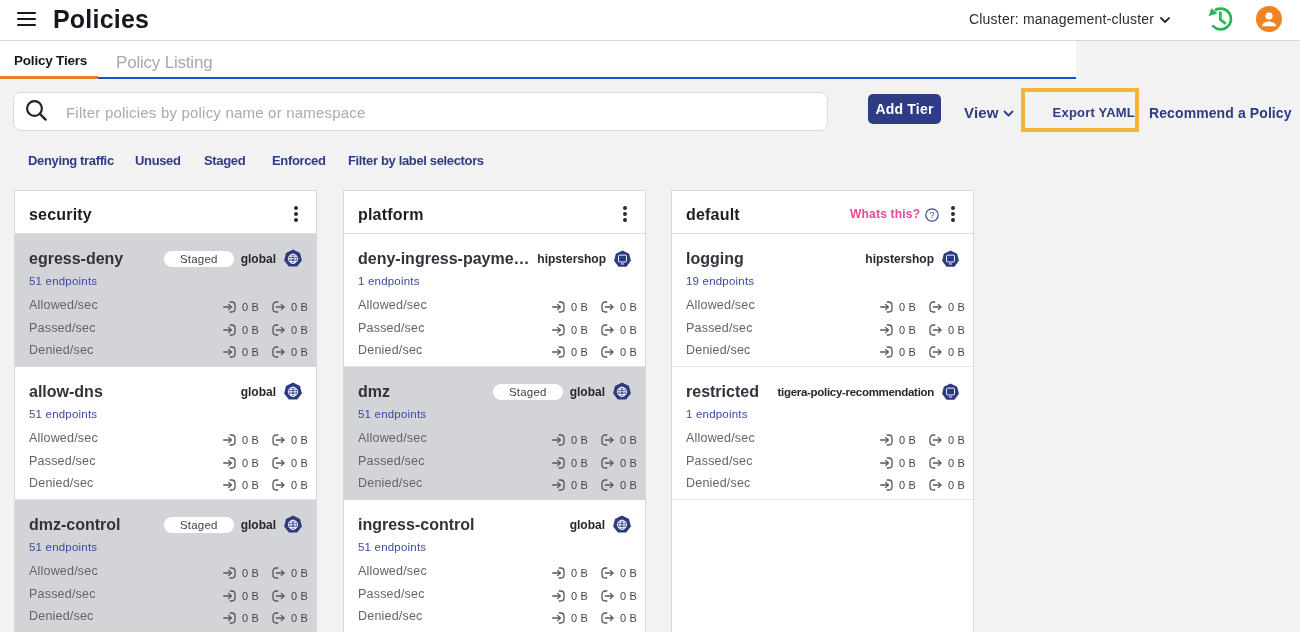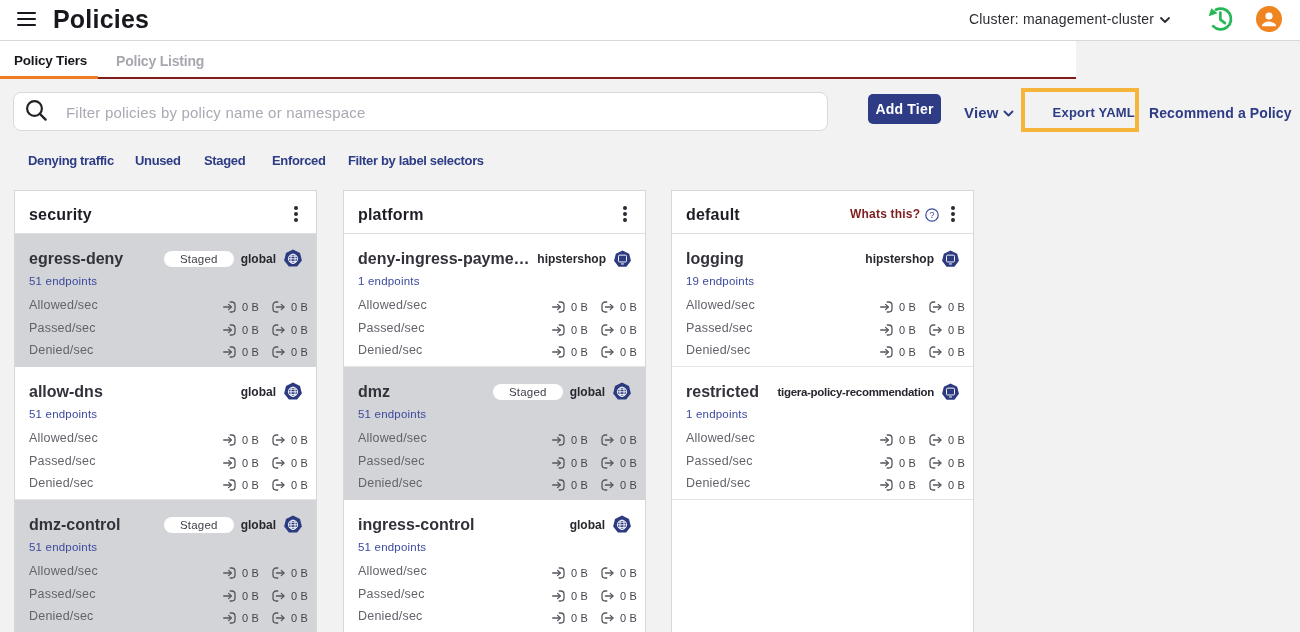--- a/index.html
+++ b/index.html
@@ -4,23 +4,23 @@
 <style>
 * { margin:0; padding:0; box-sizing:border-box; }
 html,body { width:1300px; height:632px; overflow:hidden; }
 body { font-family:"Liberation Sans", sans-serif; background:#f2f2f2; position:relative; }
 .topbar { position:absolute; left:0; top:0; width:1300px; height:41px; background:#fff; border-bottom:1px solid #d8d8d8; }
 .burger { position:absolute; left:16.5px; top:12px; width:19.5px; height:15px; }
 .burger div { height:2.2px; background:#17171e; border-radius:1px; margin-bottom:3.8px; }
 .h1 { position:absolute; left:53px; top:5px; font-size:25px; font-weight:700; color:#17171e; letter-spacing:0.2px; }
 .cluster { position:absolute; left:969px; top:11px; font-size:14px; color:#2b2b33; letter-spacing:0.2px; }
 .chev { position:absolute; top:16px; }
-.tabs { position:absolute; left:0; top:41px; width:1076px; height:38px; background:#fff; border-bottom:2px solid #7f1d1d; }
+.tabs { position:absolute; left:0; top:41px; width:1076px; height:38px; background:#fff; border-bottom:2px solid #1d4ed8; }
 .tab1 { position:absolute; left:14px; top:12px; font-size:13.5px; font-weight:700; color:#16161d; letter-spacing:-0.2px;}
-.tab2 { position:absolute; left:116px; top:12px; font-size:14px; font-weight:700; color:#a7a7b0; letter-spacing:-0.2px;}
+.tab2 { position:absolute; left:116px; top:12px; font-size:17px; font-weight:400; color:#a7a7b0; letter-spacing:-0.2px;}
 .tabline { position:absolute; left:0; top:35px; width:98px; height:3px; background:#ef7b23; }
 .search { position:absolute; left:13px; top:92px; width:815px; height:39px; background:#fff; border:1px solid #dadada; border-radius:8px;padding-left:16px; }
 .search .ph { position:absolute; left:52px; top:11px; font-size:15px; color:#a9a9b4; letter-spacing:0.2px; }
 .search svg { position:absolute; left:11px; top:6px; }
 .btn-add { position:absolute; left:868px; top:94px; width:73px; height:30px; background:#2d3c85; color:#fff; font-size:14px; font-weight:700; border-radius:5px; text-align:center; line-height:30px; letter-spacing:0.2px; }
 .view { position:absolute; left:964px; top:104px; font-size:15px; font-weight:700; color:#2d3c85; letter-spacing:0.2px; }
 .goldbox { position:absolute; left:1021px; top:88px; width:118px; height:44px; border:4px solid #f5b53a; }
 .goldbox span { position:absolute; left:0; right:0; top:12.5px; text-align:right; font-size:13px; font-weight:700; color:#2d3c85; letter-spacing:0.2px; }
 .recommend { position:absolute; left:1149px; top:105px; font-size:14px; font-weight:700; color:#2d3c85; letter-spacing:0.1px; white-space:nowrap; }
 .filters { position:absolute; left:0; top:153px; height:16px; font-size:13px; font-weight:700; color:#2d3c85; }
@@ -38,21 +38,21 @@
 .smns { font-size:11.5px !important; letter-spacing:-0.3px !important; }
 .ns { font-size:12px; font-weight:700; color:#27272f; letter-spacing:0px; }
 .ep { position:absolute; left:14px; top:40.5px; font-size:11.5px; color:#3c4a9e; letter-spacing:0.2px; }
 .mrow { position:absolute; left:0; width:100%; height:22px; }
 .mrow .lbl { position:absolute; left:14px; top:3px; font-size:12.5px; color:#63636b; letter-spacing:0.2px; }
 .mrow .g1 { position:absolute; left:208px; top:2px; }
 .mrow .g2 { position:absolute; left:257px; top:2px; }
 .mrow svg { vertical-align:-2px; }
 .val { font-size:11px; color:#45454d; margin-left:6px; letter-spacing:0.2px; }
 .r1 { top:61px; } .r2 { top:83.5px; } .r3 { top:106px; }
-.whats { position:absolute; left:178px; top:16px; font-size:12px; font-weight:700; color:#7f1d1d; letter-spacing:0.2px; }
+.whats { position:absolute; left:178px; top:16px; font-size:12px; font-weight:700; color:#ec4899; letter-spacing:0.2px; }
 </style>
 </head>
 <body>
 <div class="topbar">
   <div class="burger">
       <div></div>
       <div></div>
       <div></div>
     </div>
   <div class="h1">Policies</div>

